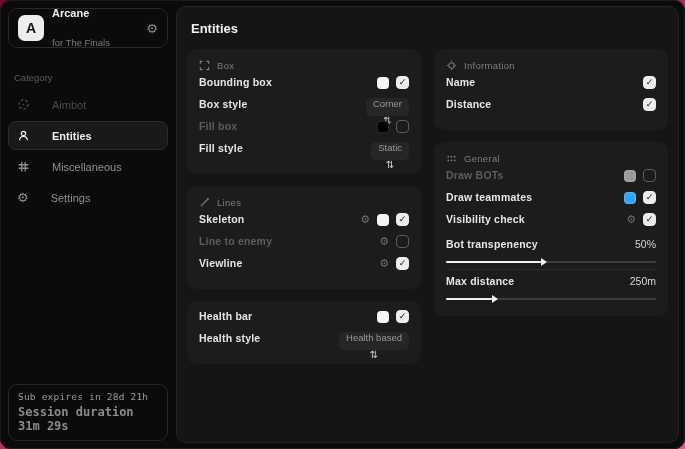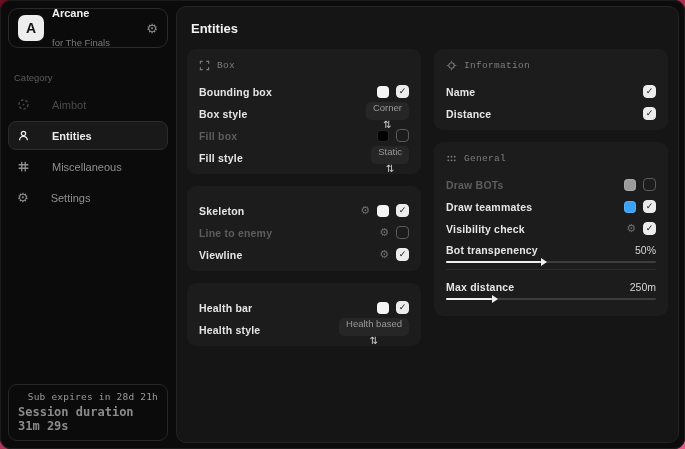--- a/index.html
+++ b/index.html
@@ -32,38 +32,38 @@
     border-radius:8px;font-size:11px;color:#8f8f8f;border:1px solid transparent;cursor:pointer;text-align:right;
   }
   .nav-item.disabled{color:#4b4b4b;}
   .nav-item.active{background:#191919;border-color:#2c2c2c;color:#ececec;font-weight:bold;}
   .nav-item svg{flex-shrink:0;}
   .nav-gear{font-size:13px;font-family:"DejaVu Sans",sans-serif;line-height:1;}
   .side-footer{
     position:absolute;left:8px;right:8px;bottom:8px;border:1px solid #272727;
     border-radius:9px;padding:6px 9px 7px;font-family:"DejaVu Sans Mono",monospace;
   }
-  .side-footer .l1{font-size:9.5px;color:#9a9a9a;letter-spacing:0.2px;text-align:right;}
+  .side-footer .l1{font-size:9.5px;color:#9a9a9a;letter-spacing:0.2px;}
   .side-footer .l2{font-size:12px;color:#8b8b8b;font-weight:bold;margin-top:3px;}
   
   .main{
     position:absolute;left:176px;top:6px;right:6px;bottom:6px;
     background:#151515;border:1px solid #242424;border-radius:10px;
     padding:12px 10px 12px 10px;box-sizing:border-box;
   }
   .page-title{font-size:13px;font-weight:bold;color:#f2f2f2;margin:2px 0 13px 4px;}
   .columns{display:flex;gap:13px;align-items:flex-start;}
   .col{flex:1;display:flex;flex-direction:column;gap:12px;min-width:0;}
   .card{background:#1c1c1c;border-radius:9px;padding:9px 12px 10px;}
   .card-header{
     display:flex;align-items:center;gap:7px;margin:2px 0 5px;
-    font-family:Liberation Mono, monospace;font-size:9.5px;color:#7d7d7d;letter-spacing:0.3px;
+    font-family:Liberation Sans, sans-serif;font-size:9.5px;color:#7d7d7d;letter-spacing:0.3px;
   }
   .card-header svg{color:#7d7d7d;}
-  .row{display:flex;align-items:flex-end;height:22px;}
+  .row{display:flex;align-items:flex-start;height:22px;}
   .row-label{font-size:10.5px;font-weight:bold;color:#e6e6e6;letter-spacing:0.2px;}
   .row.disabled .row-label{color:#5d5d5d;}
   .controls{margin-left:auto;display:flex;align-items:center;gap:7px;}
   .swatch{width:12px;height:12px;border-radius:4px;box-shadow:inset 0 0 0 1px rgba(255,255,255,0.14);cursor:pointer;}
   .checkbox{
     width:13px;height:13px;border-radius:4px;border:1.5px solid #5b5b5b;box-sizing:border-box;
     display:flex;align-items:center;justify-content:center;cursor:pointer;background:transparent;
   }
   .checkbox .mark{display:none;font-size:9px;line-height:1;color:#141414;font-family:"DejaVu Sans",sans-serif;font-weight:bold;}
   .checkbox.on{background:#ececec;border-color:#ececec;}
@@ -181,20 +181,27 @@
             <span class="controls">
               <span class="dropdown">
                 <span>Static</span>
                 <span class="sort-glyph">⇅</span>
               </span>
             </span>
           </div>
         </div>
 
         <div class="card">
+          <div class="card-header">
+            <svg width="11" height="11" viewBox="0 0 12 12" fill="none" stroke="currentColor" stroke-width="1.3">
+              <path d="M2 10 L9.5 2.5"></path>
+                <circle cx="9.8" cy="2.2" r="1" fill="currentColor" stroke="none"></circle>
+            </svg>
+            <span>Lines</span>
+          </div>
           <div class="row">
             <span class="row-label">Skeleton</span>
             <span class="controls">
               <span class="gear-sm">⚙</span>
               <span class="swatch" style="background: rgb(245, 245, 245);"></span>
               <span class="checkbox on">
                   <span class="mark">✓</span>
                 </span>
             </span>
           </div>

